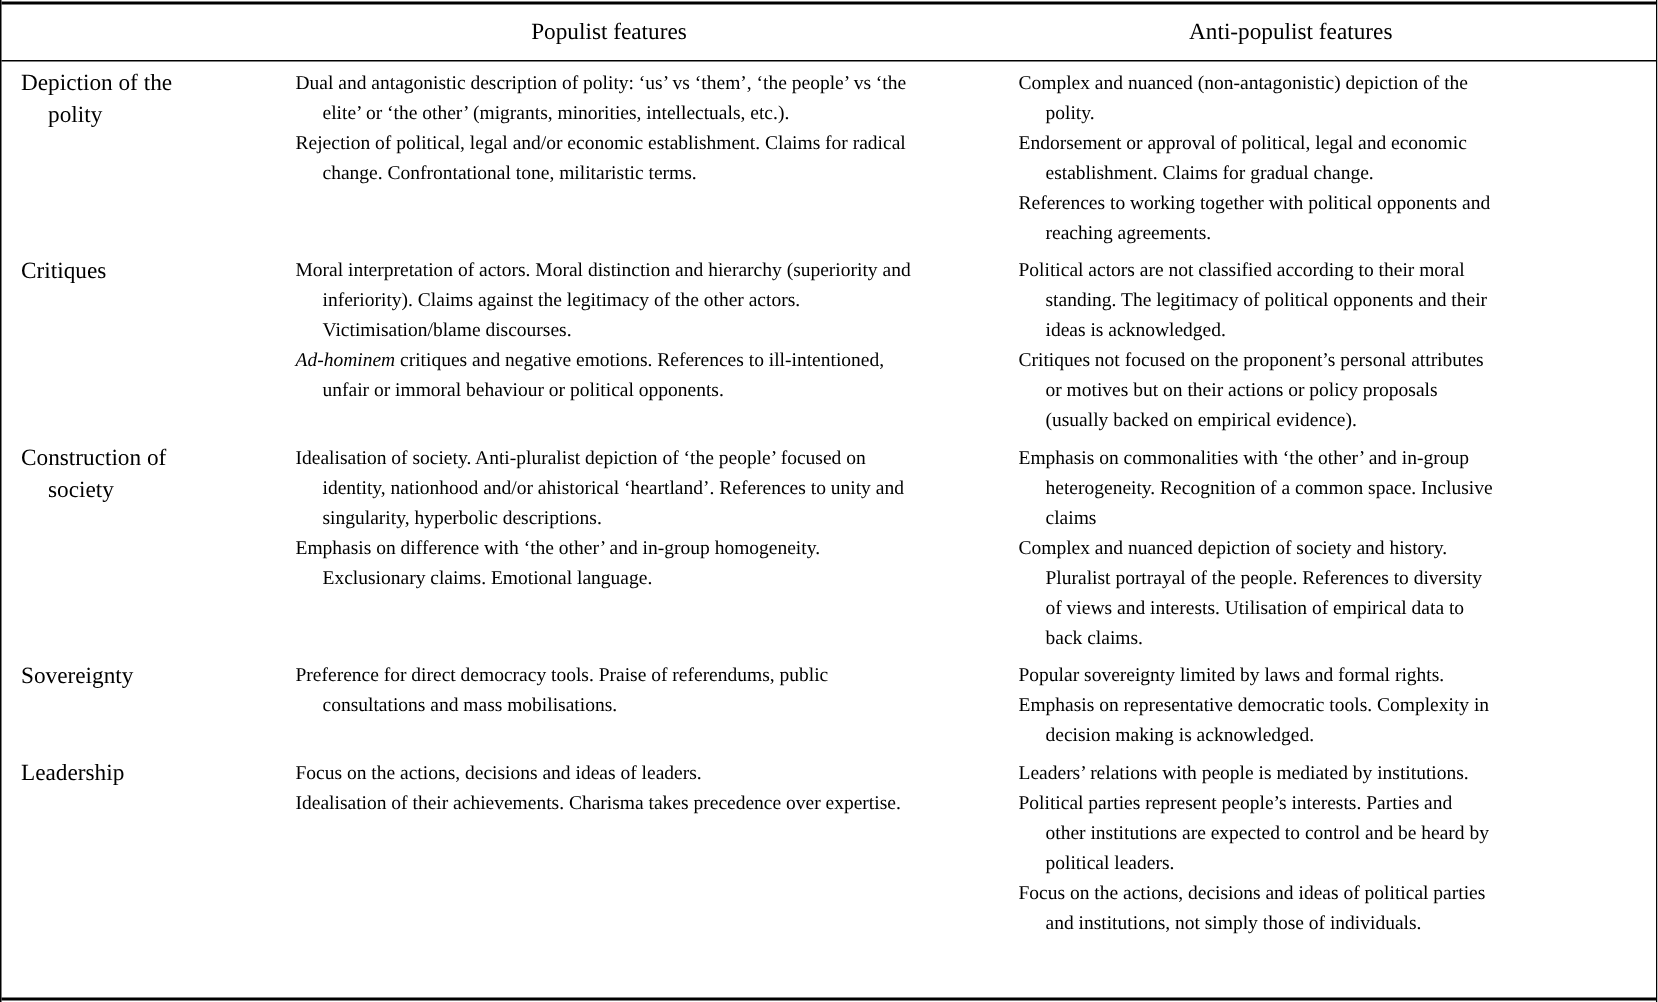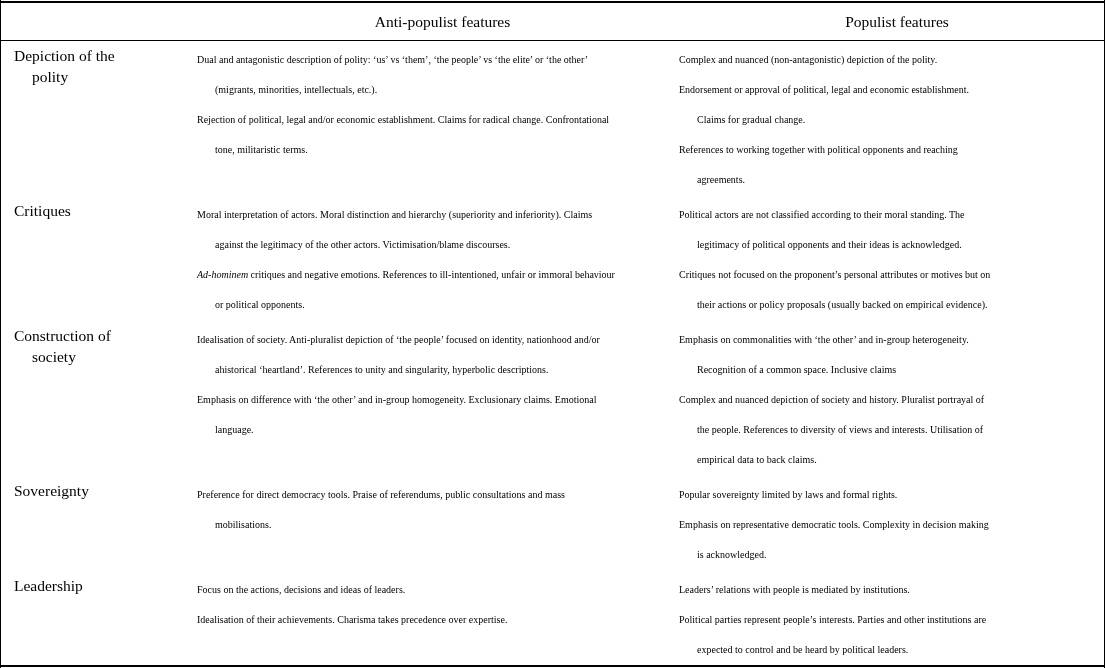--- a/index.html
+++ b/index.html
@@ -90,22 +90,22 @@
     box-sizing: border-box;
     padding-right: 16px;
   }
   .cell-anti {
     flex: 1 1 auto;
     box-sizing: border-box;
     padding-left: 45px;
     padding-right: 26px;
   }
   .para {
-    font-size: 10px;
-    line-height: 30px;
+    font-size: 13px;
+    line-height: 20px;
     text-indent: -18px;
     padding-left: 18px;
     margin: 0;
   }
   .para em { font-style: italic; }
 
   
   .row > div { padding-top: 0; }
   .row-gap-5  { height: 5px; }
 </style>
@@ -113,22 +113,22 @@
 <body>
 
 <div id="table-wrap">
 
   <div class="rule-top"></div>
   <div class="rule-header"></div>
   <div class="rule-bottom"></div>
 
   <div class="thead">
     <div class="th-spacer"></div>
+    <div class="th th-pop">Populist features</div>
     <div class="th th-anti">Anti-populist features</div>
-    <div class="th th-pop">Populist features</div>
   </div>
 
   <div class="tbody" id="tbody">
       <div class="row">
         <div class="cell-label"><span>Depiction of the</span><span class="lbl-line-2">polity</span></div>
         <div class="cell-pop">
           <p class="para">Dual and antagonistic description of polity: ‘us’ vs ‘them’, ‘the people’ vs ‘the elite’ or ‘the other’ (migrants, minorities, intellectuals, etc.).</p>
           <p class="para">Rejection of political, legal and/or economic establishment. Claims for radical change. Confrontational tone, militaristic terms.</p>
         </div>
         <div class="cell-anti">

